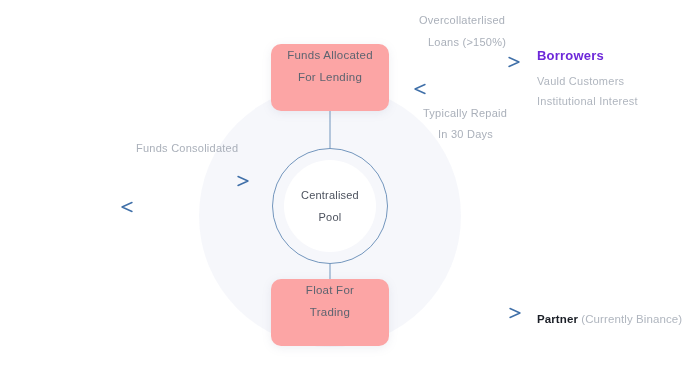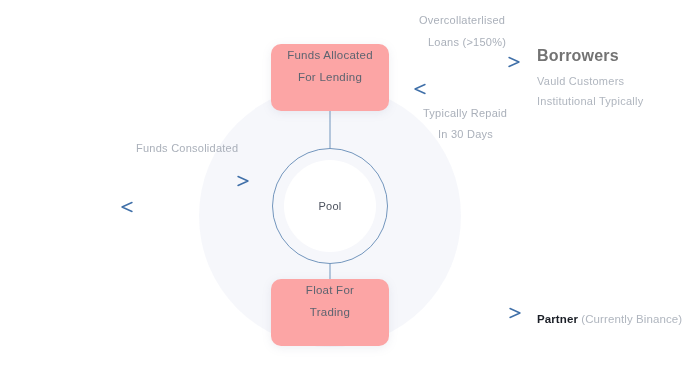--- a/index.html
+++ b/index.html
@@ -99,22 +99,22 @@
     position: absolute;
     white-space: nowrap;
     letter-spacing: 0.25px;
   }
   .muted {
     color: #aab0ba;
     font-size: 11px;
     line-height: 14px;
   }
   .heading {
-    color: #737373;
-    font-size: 16px;
+    color: #6d28d9;
+    font-size: 13px;
     font-weight: bold;
     line-height: 16px;
     letter-spacing: 0.2px;
   }
   .sub {
     color: #b0b6bf;
     font-size: 11px;
     line-height: 14px;
   }
   .strong-line {
@@ -203,31 +203,32 @@
     <div class="card-line">For Lending</div>
   </div>
 
   <div class="card" id="card-float">
     <div class="card-line">Float For</div>
     <div class="card-line">Trading</div>
   </div>
 
   <div class="ring"></div>
   <div class="ring-inner">
+    <div class="ring-line">Centralised</div>
     <div class="ring-line">Pool</div>
   </div>
 
   <div class="tx muted" id="lbl-overcol-1">Overcollaterlised</div>
   <div class="tx muted" id="lbl-overcol-2">Loans (&gt;150%)</div>
 
   <div class="tx muted" id="lbl-repaid-1">Typically Repaid</div>
   <div class="tx muted" id="lbl-repaid-2">In 30 Days</div>
 
   <div class="tx muted" id="lbl-consol">Funds Consolidated</div>
 
 
   <div class="tx heading" id="borrowers-h">Borrowers</div>
   <div class="tx sub" id="borrowers-s1">Vauld Customers</div>
-  <div class="tx sub" id="borrowers-s2">Institutional Typically</div>
+  <div class="tx sub" id="borrowers-s2">Institutional Interest</div>
 
   <div class="tx strong-line" id="exchange-l2"><span>Partner</span><span class="inline-muted"> (Currently Binance)</span></div>
 
 </div>
 
 </body></html>

